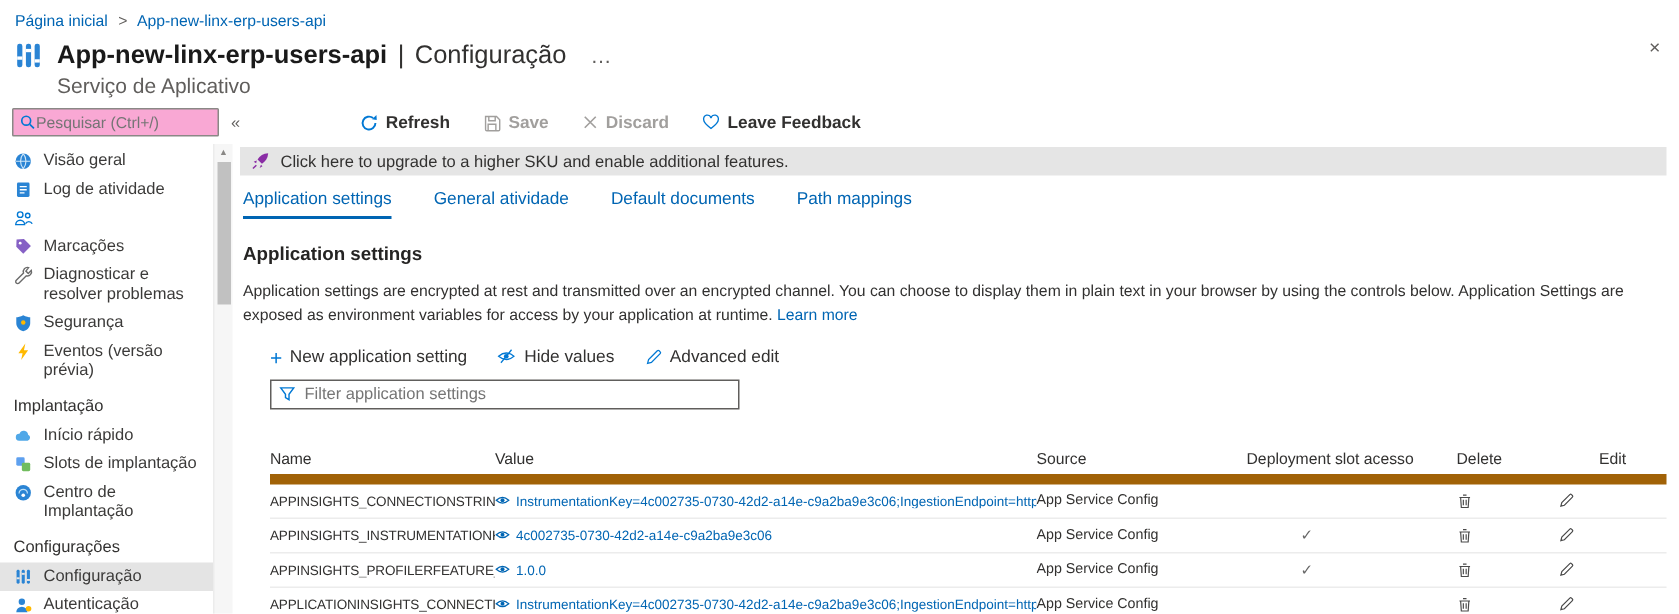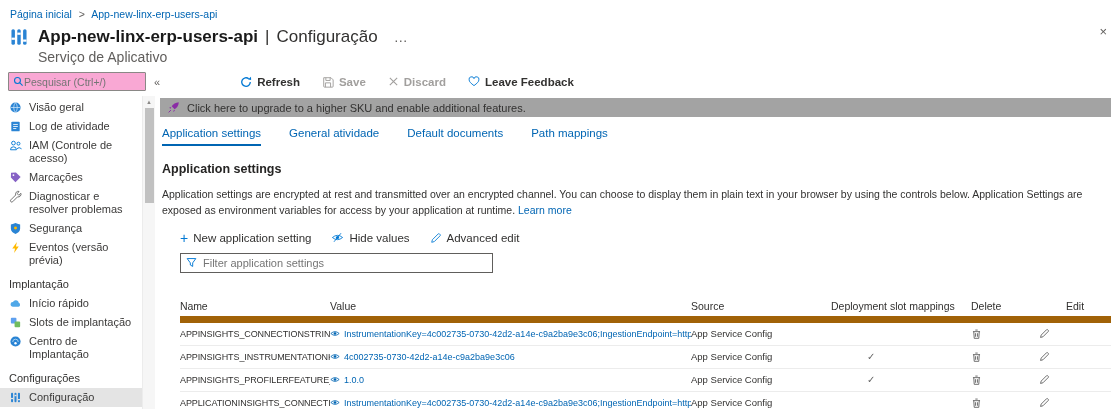--- a/index.html
+++ b/index.html
@@ -38,21 +38,21 @@
     font-size:11px; color:#3b3a39; cursor:pointer; line-height:13px; }
   .side-item.selected { background:#e4e4e4; }
   .sicon { width:13px; height:13px; flex:0 0 auto; margin-top:0px; }
   .side-section { padding:8px 4px 4px 9px; font-size:11px; color:#323130; }
   .side-scroll { width:13px; flex:0 0 auto; background:#f6f6f6; position:relative; border-left:1px solid #ececec; }
   .scroll-up { text-align:center; font-size:6px; color:#8a8886; padding-top:3px; cursor:pointer; }
   .scroll-thumb { position:absolute; top:12px; left:2px; width:9px; height:95px; background:#c1c1c1; cursor:pointer; }
 
   
   .content { flex:1; padding:2px 8px 0 5px; overflow:hidden; }
-  .banner { display:flex; align-items:center; gap:7px; height:19px; background:#a3a3a3;
+  .banner { display:flex; align-items:center; gap:7px; height:19px; background:#e5e5e5;
     padding:0 0 0 7px; font-size:11px; color:#323130; cursor:pointer; }
   .tabs { display:flex; gap:28px; margin:10px 0 0 2px; }
   .tab { font-size:11.5px; color:#0065b3; padding-bottom:5px; cursor:pointer; border-bottom:2px solid transparent; }
   .tab.selected { border-bottom:2px solid #0065b3; }
   .sec-heading { margin:16px 0 0 2px; font-size:12.5px; font-weight:700; color:#252423; }
   .sec-desc { margin:10px 0 0 2px; font-size:10.5px; line-height:1.55; max-width:952px; color:#323130; }
   .sec-desc a { color:#0065b3; text-decoration:none; cursor:pointer; }
   .actions { display:flex; align-items:center; gap:20px; margin:13px 0 0 20px; }
   .act-btn { display:flex; align-items:center; gap:5px; font-size:11.5px; color:#323130; cursor:pointer; }
   .plus-glyph { color:#0078d4; font-size:14px; font-weight:400; line-height:10px; }
@@ -165,21 +165,20 @@
           </svg>
         <span>Log de atividade</span>
       </div>
       <div class="side-item">
         <svg class="sicon" viewBox="0 0 14 14">
             <circle cx="4.8" cy="4.4" r="2" fill="none" stroke="#0078d4" stroke-width="1"></circle>
             <path d="M1.6 11.6 a3.2 3.2 0 0 1 6.4 0 Z" fill="none" stroke="#0078d4" stroke-width="1"></path>
             <circle cx="10.2" cy="5" r="1.6" fill="none" stroke="#0078d4" stroke-width="1"></circle>
             <path d="M8.6 11 a2.6 2.6 0 0 1 4.8 0" fill="none" stroke="#0078d4" stroke-width="1"></path>
           </svg>
-        <span>IAM (Controle de acesso)</span>
       </div>
       <div class="side-item">
         <svg class="sicon" viewBox="0 0 14 14">
             <path d="M7.5 1.5 L12.5 6.5 L7 12 L2 7 L2.2 1.8 Z" fill="#8661c5"></path>
             <circle cx="4.8" cy="4.4" r="1" fill="#fff"></circle>
           </svg>
         <span>Marcações</span>
       </div>
       <div class="side-item">
         <svg class="sicon" viewBox="0 0 14 14">
@@ -307,21 +306,21 @@
           <path d="M1.5 2 h11 L8.5 7.5 V12 l-3 -1.8 V7.5 Z" fill="none" stroke="#0078d4" stroke-width="1.2"></path>
         </svg>
         <input placeholder="Filter application settings" style="">
       </div>
 
       <div class="table">
         <div class="trow thead">
           <div class="c c-name">Name</div>
           <div class="c c-value">Value</div>
           <div class="c c-source">Source</div>
-          <div class="c c-slot">Deployment slot mappings</div>
+          <div class="c c-slot">Deployment slot acesso</div>
           <div class="c c-del">Delete</div>
           <div class="c c-edit">Edit</div>
         </div>
 
         <div class="trow">
           <div class="c c-name">APPINSIGHTS_CONNECTIONSTRING</div>
           <div class="c c-value">
             <svg width="10" height="9" viewBox="0 0 12 10" style="flex:0 0 auto">
                 <path d="M1 5 Q6 .5 11 5 Q6 9.5 1 5 Z" fill="none" stroke="#0065b3" stroke-width="1"></path>
                 <circle cx="6" cy="5" r="1.6" fill="#0065b3"></circle>

